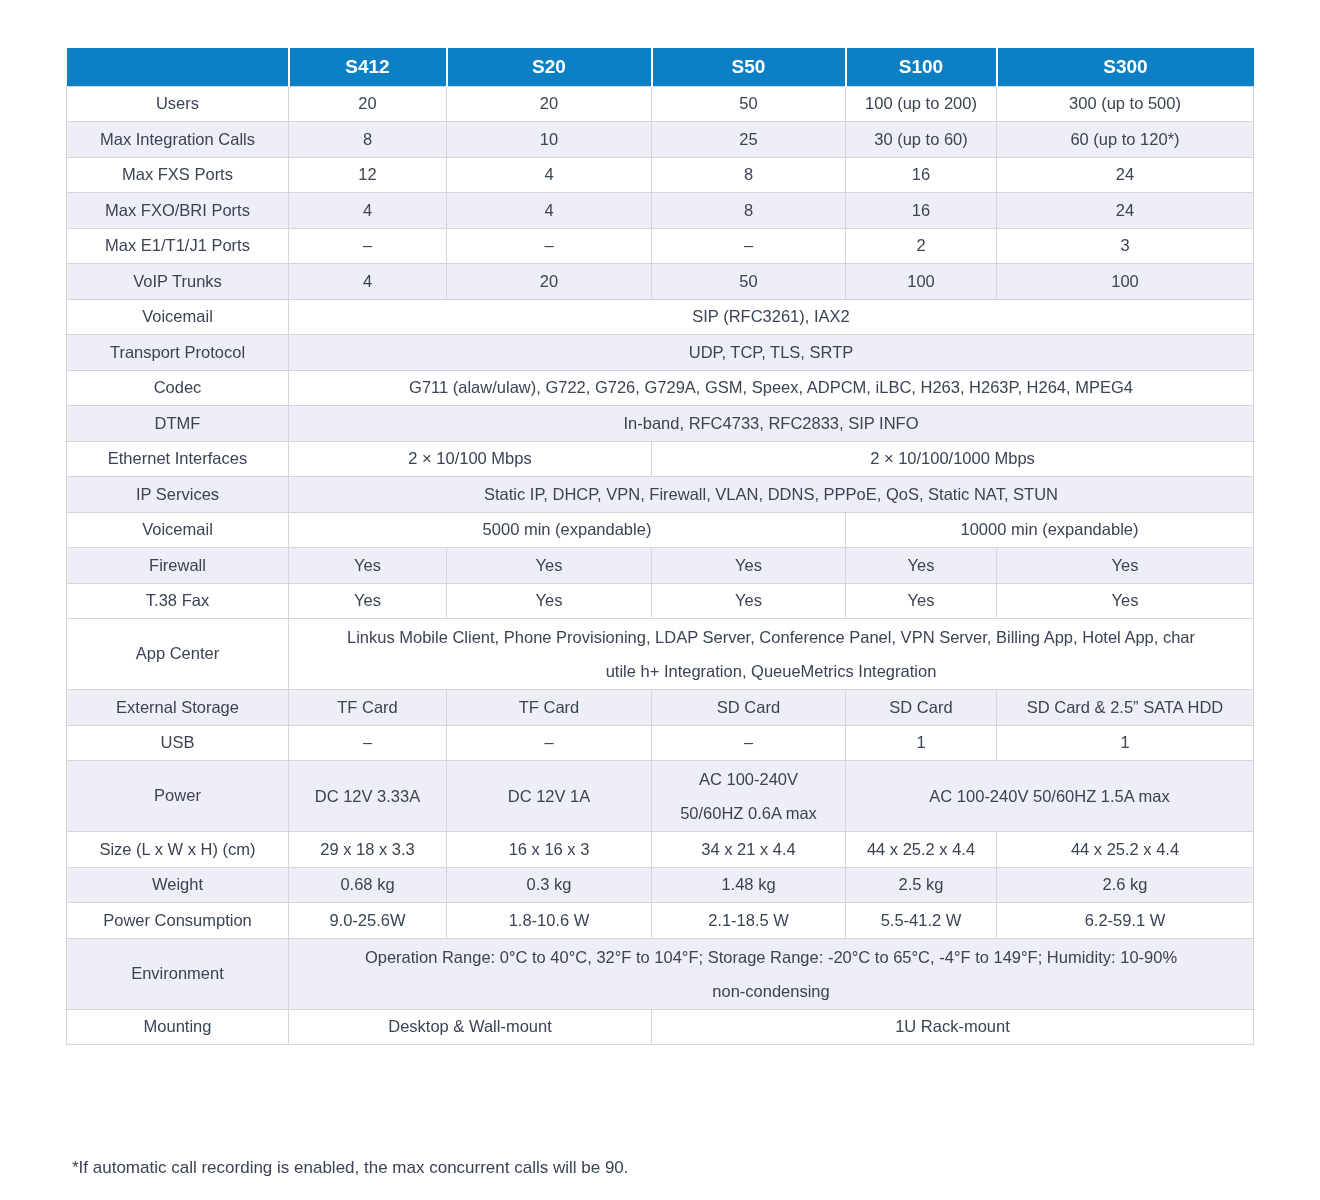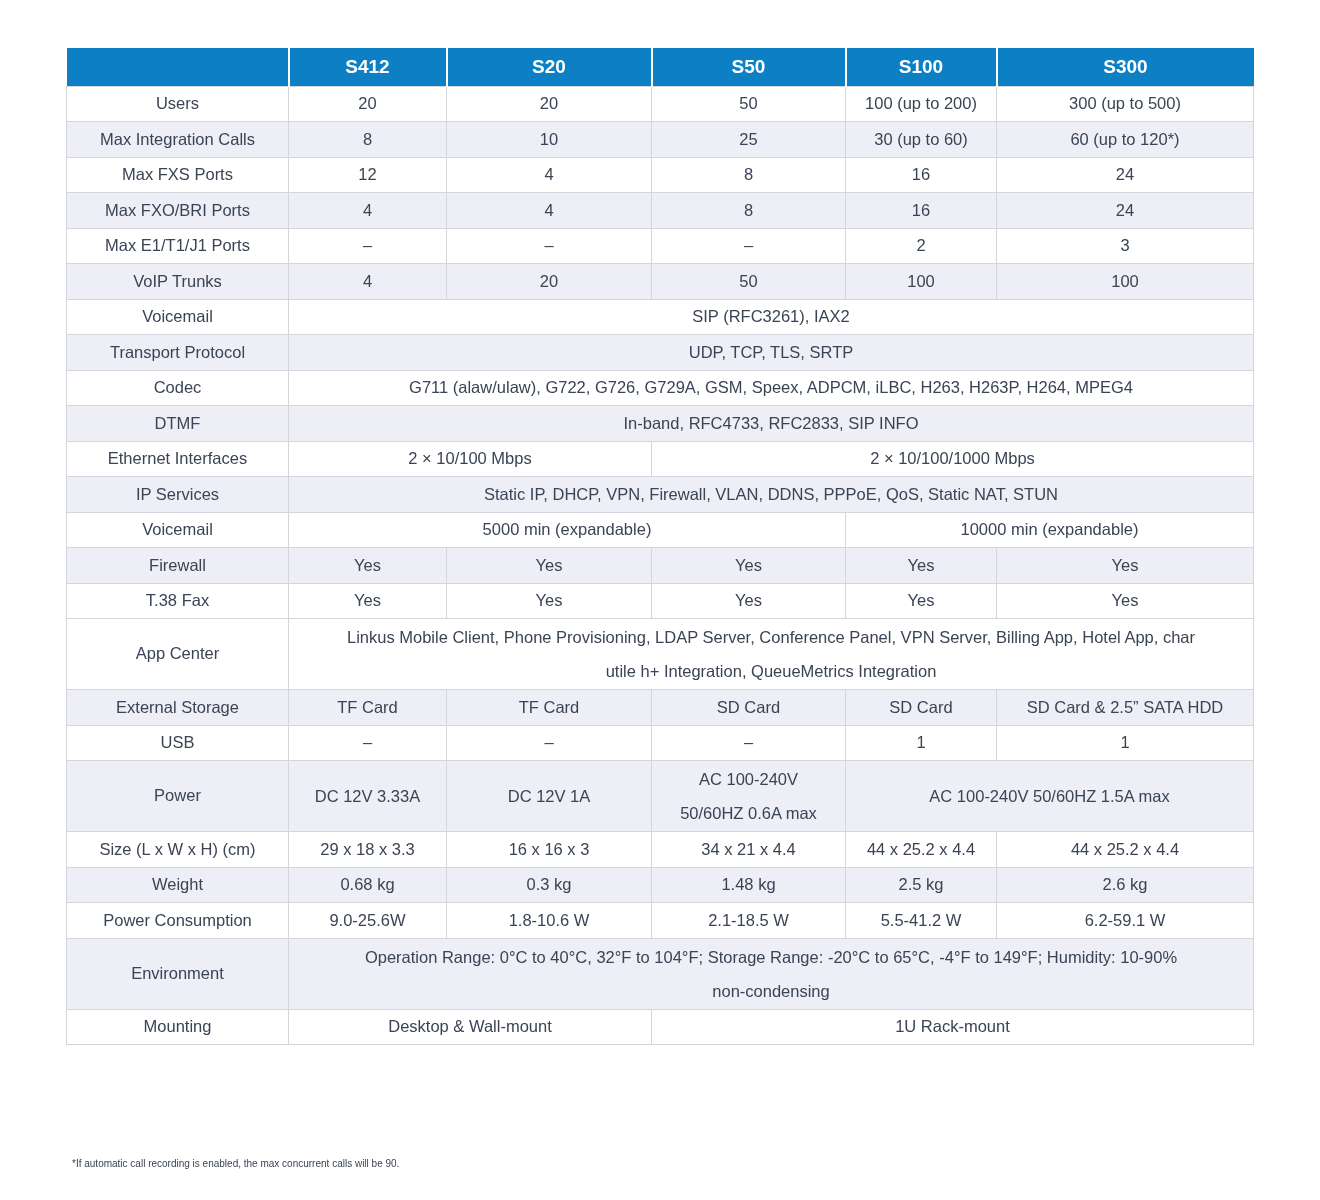--- a/index.html
+++ b/index.html
@@ -42,21 +42,21 @@
     padding:1px 6px;
     white-space:pre-line;
     line-height:1.3;
   }
   tbody tr.alt th, tbody tr.alt td { background:#edeef6; }
   tbody tr.tall th, tbody tr.tall td { height:70px; }
   tbody tr.tall td { line-height:34px; }
 
   .footnote {
     position:absolute; left:72px; top:1158px;
-    font-size:10px;
+    font-size:17px;
     color:#3a4454;
   }
 </style>
 </head>
 <body>
 
 <div class="page">
   <table class="spec-table">
     <colgroup>
       <col style="width:222px">

